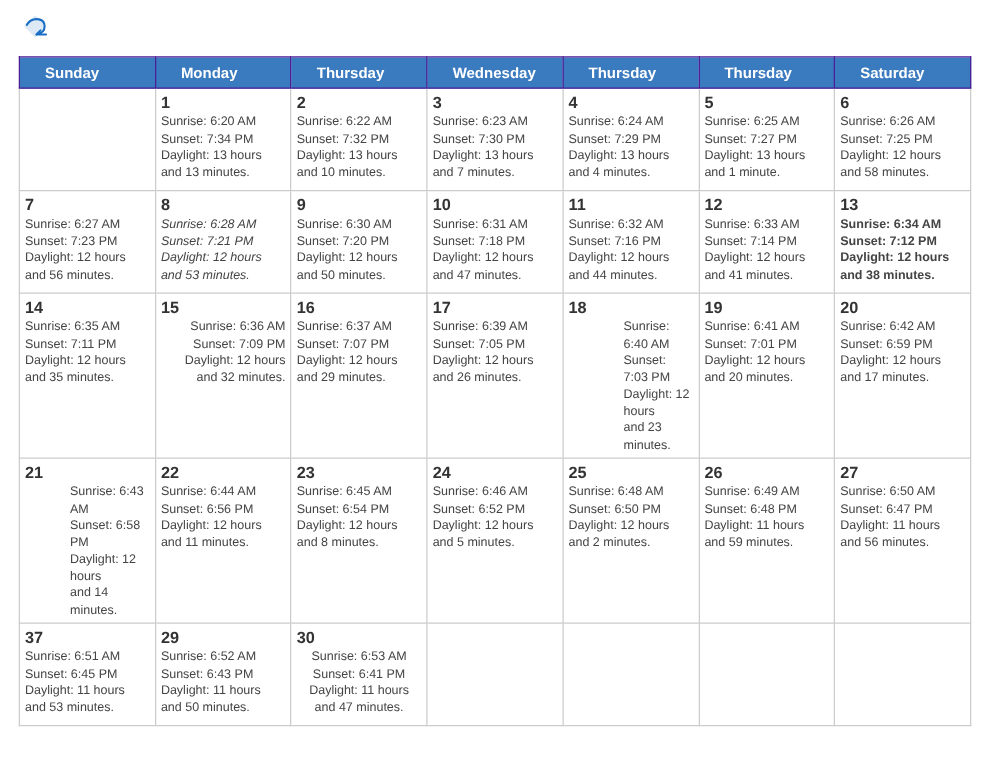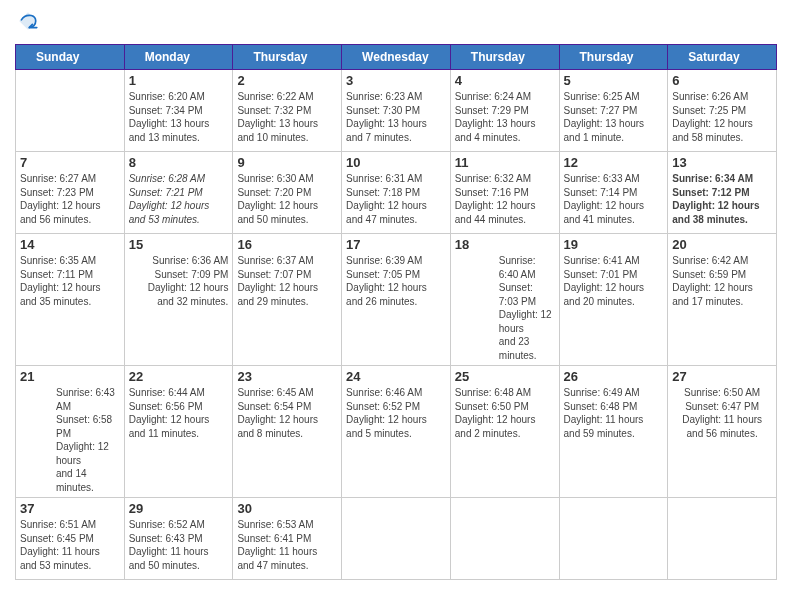--- a/index.html
+++ b/index.html
@@ -314,21 +314,21 @@
           </td>
           <td>
             <span class="day-number">26</span>
             <div class="day-info" style="white-space: pre-line;">Sunrise: 6:49 AM
 Sunset: 6:48 PM
 Daylight: 11 hours
 and 59 minutes.</div>
           </td>
           <td>
             <span class="day-number">27</span>
-            <div class="day-info" style="white-space: pre-line; text-align: center;">Sunrise: 6:50 AM
+            <div class="day-info" style="white-space: pre-line;">Sunrise: 6:50 AM
 Sunset: 6:47 PM
 Daylight: 11 hours
 and 56 minutes.</div>
           </td>
         </tr>
         <tr>
           <td>
             <span class="day-number">37</span>
             <div class="day-info" style="white-space: pre-line;">Sunrise: 6:51 AM
 Sunset: 6:45 PM
@@ -337,21 +337,21 @@
           </td>
           <td>
             <span class="day-number">29</span>
             <div class="day-info" style="white-space: pre-line;">Sunrise: 6:52 AM
 Sunset: 6:43 PM
 Daylight: 11 hours
 and 50 minutes.</div>
           </td>
           <td>
             <span class="day-number">30</span>
-            <div class="day-info" style="white-space: pre-line;">Sunrise: 6:53 AM
+            <div class="day-info" style="white-space: pre-line; text-align: center;">Sunrise: 6:53 AM
 Sunset: 6:41 PM
 Daylight: 11 hours
 and 47 minutes.</div>
           </td>
           <td class="empty-cell"></td>
           <td class="empty-cell"></td>
           <td class="empty-cell"></td>
           <td class="empty-cell"></td>
         </tr>
       </tbody>

